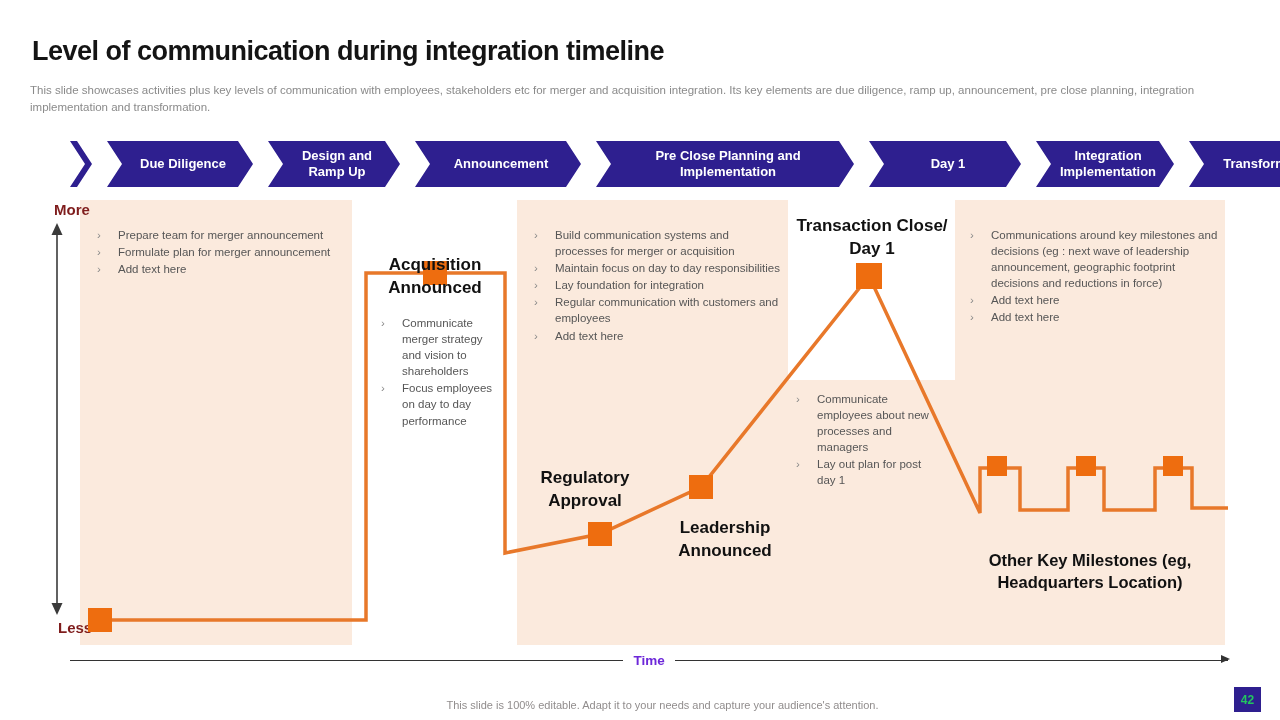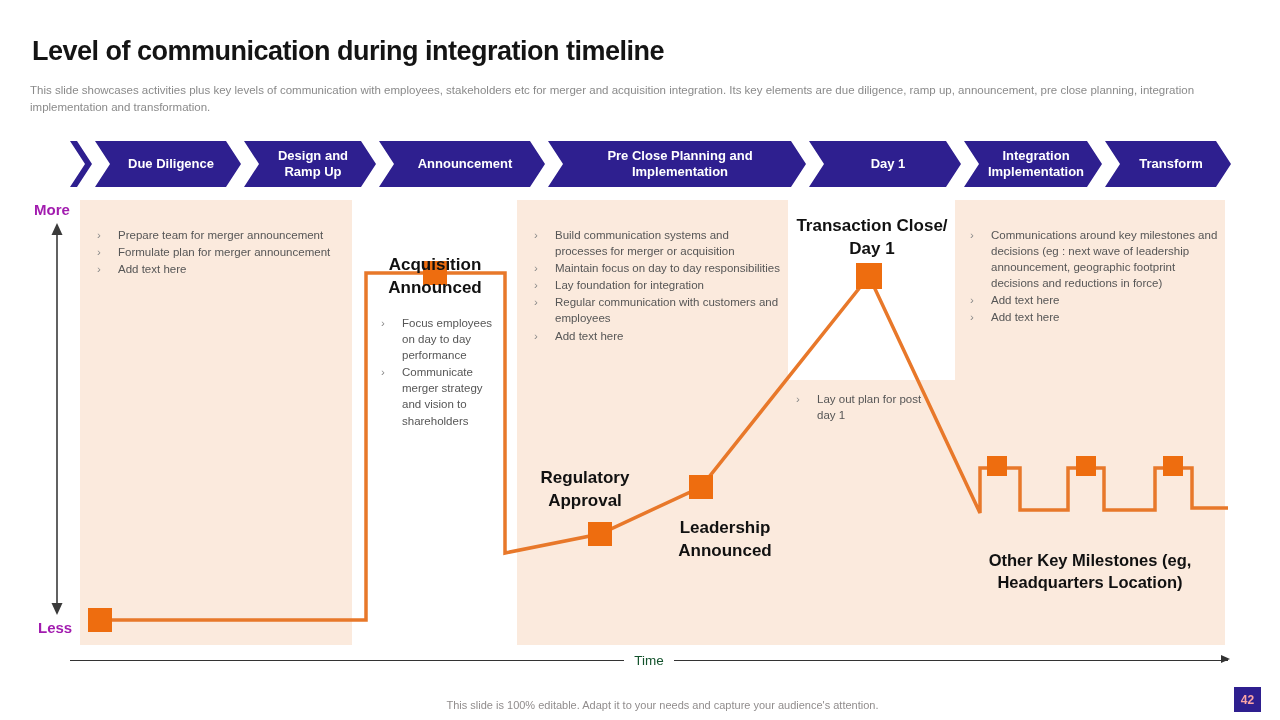--- a/index.html
+++ b/index.html
@@ -8,38 +8,38 @@
   .slide { position:relative; width:1280px; height:720px; background:#fff; }
 
   
   .title { position:absolute; left:32px; top:24px; font-size:27px; font-weight:bold;
            color:#141414; letter-spacing:-0.5px;margin-top:12px; }
   .subtitle { position:absolute; left:30px; top:82px; width:1165px; font-size:11.5px;
               line-height:1.45; color:#8a8a8a; }
 
   
   .banner { position:absolute; left:70px; top:141px; width:1160px; height:46px;
-            display:flex; gap:3px; }
+            display:flex; gap:15px; }
   .chev { background:#2e1f8f; color:#fff; font-size:13px; font-weight:bold;
           display:flex; align-items:center; justify-content:center; text-align:center;
           line-height:1.2; padding:2px 12px 2px 18px; flex:0 0 auto;
           clip-path:polygon(0 0, calc(100% - 15px) 0, 100% 50%, calc(100% - 15px) 100%, 0 100%, 15px 50%); }
   .chev.lead { width:22px; padding:0; }
   .c1{width:146px} .c2{width:132px} .c3{width:166px} .c4{width:258px}
   .c5{width:152px} .c6{width:138px} .c7{width:126px}
 
   
   .diagram { position:absolute; left:0; top:195px; width:1280px; height:455px; }
   .panel { position:absolute; background:#fbeadd; }
   .p1 { left:80px;  top:5px;   width:272px; height:445px; }
   .p2 { left:517px; top:5px;   width:271px; height:445px; }
   .p2b{ left:788px; top:185px; width:167px; height:265px; }
   .p3 { left:955px; top:5px;   width:270px; height:445px; }
 
-  .y-axis-label { position:absolute; font-size:15px; font-weight:bold; color:#a21caf; }
+  .y-axis-label { position:absolute; font-size:15px; font-weight:bold; color:#7f1d1d;margin-left:20px; }
   .y-more { left:34px; top:6px; }
   .y-less { left:38px; top:424px; }
   .y-arrow { position:absolute; left:50px; top:28px; }
 
   .chart-svg { position:absolute; left:0; top:0; width:1280px; height:455px; }
 
   .bullets { position:absolute; list-style:none; font-size:11.5px; line-height:1.4;
              color:#565656; }
   .bullets li { position:relative; padding-left:25px; margin-bottom:1px; }
   .bullets li::before { content:"\203A"; position:absolute; left:4px; color:#8a8a8a; }
@@ -55,31 +55,31 @@
   .m-acq   { left:355px; top:20px;  width:160px;margin-top:39px; }
   .m-reg   { left:506px; top:272px; width:158px; }
   .m-lead  { left:645px; top:322px; width:160px; }
   .m-trans { left:786px; top:20px;  width:172px; }
   .m-other { left:952px; top:354px; width:276px; font-size:16.5px; }
 
   
   .time-axis { position:absolute; left:70px; top:651px; width:1158px; height:18px;
                display:flex; align-items:center; }
   .ta-line { flex:1; height:0; border-top:1.6px solid #333; }
-  .ta-label { font-size:13.5px; font-weight:normal; color:#14532d; padding:0 10px;text-align:center; }
+  .ta-label { font-size:13.5px; font-weight:bold; color:#6d28d9; padding:0 10px;text-align:center; }
   .ta-right { position:relative; }
   .ta-right::after { content:""; position:absolute; right:-2px; top:-5.5px;
                      border-left:9px solid #333; border-top:4.5px solid transparent;
                      border-bottom:4.5px solid transparent; }
 
   
   .footer { position:absolute; left:0; top:699px; width:1280px; text-align:center;
             font-size:11px; color:#918d8d;padding-left:45px; }
   .page-num { position:absolute; left:1234px; top:687px; width:27px; height:25px;
-              background:#2e1f8f; color:#fca5a5; font-size:12px; font-weight:bold;
+              background:#2e1f8f; color:#22c55e; font-size:12px; font-weight:bold;
               display:flex; align-items:center; justify-content:center; }
 </style>
 </head>
 <body>
 
 <div class="slide">
 
   <h1 class="title">Level of communication during integration timeline</h1>
   <p class="subtitle">This slide showcases activities plus key levels of communication with employees, stakeholders etc for merger and acquisition integration. Its key elements are due diligence, ramp up, announcement, pre close planning, integration implementation and transformation.</p>
 
@@ -137,31 +137,32 @@
       <rect x="1076" y="261" width="20" height="20" fill="#ee6d0f"></rect>
       <rect x="1163" y="261" width="20" height="20" fill="#ee6d0f"></rect>
     </svg>
 
     <ul class="bullets b-due">
         <li>Prepare team for merger announcement</li>
         <li>Formulate plan for merger announcement</li>
         <li>Add text here</li>
       </ul>
     <ul class="bullets b-ann">
+        <li>Communicate merger strategy and vision to shareholders</li>
         <li>Focus employees on day to day performance</li>
-        <li>Communicate merger strategy and vision to shareholders</li>
       </ul>
     <ul class="bullets b-pre">
         <li>Build communication systems and processes for merger or acquisition</li>
         <li>Maintain focus on day to day responsibilities</li>
         <li>Lay foundation for integration</li>
         <li>Regular communication with customers and employees</li>
         <li>Add text here</li>
       </ul>
     <ul class="bullets b-day1">
+        <li>Communicate employees about new processes and managers</li>
         <li>Lay out plan for post day 1</li>
       </ul>
     <ul class="bullets b-int">
         <li>Communications around key milestones and decisions (eg : next wave  of leadership announcement, geographic footprint decisions and reductions in force)</li>
         <li>Add text here</li>
         <li>Add text here</li>
       </ul>
 
     <div class="mlabel m-acq">Acquisition Announced</div>
     <div class="mlabel m-reg">Regulatory Approval</div>

